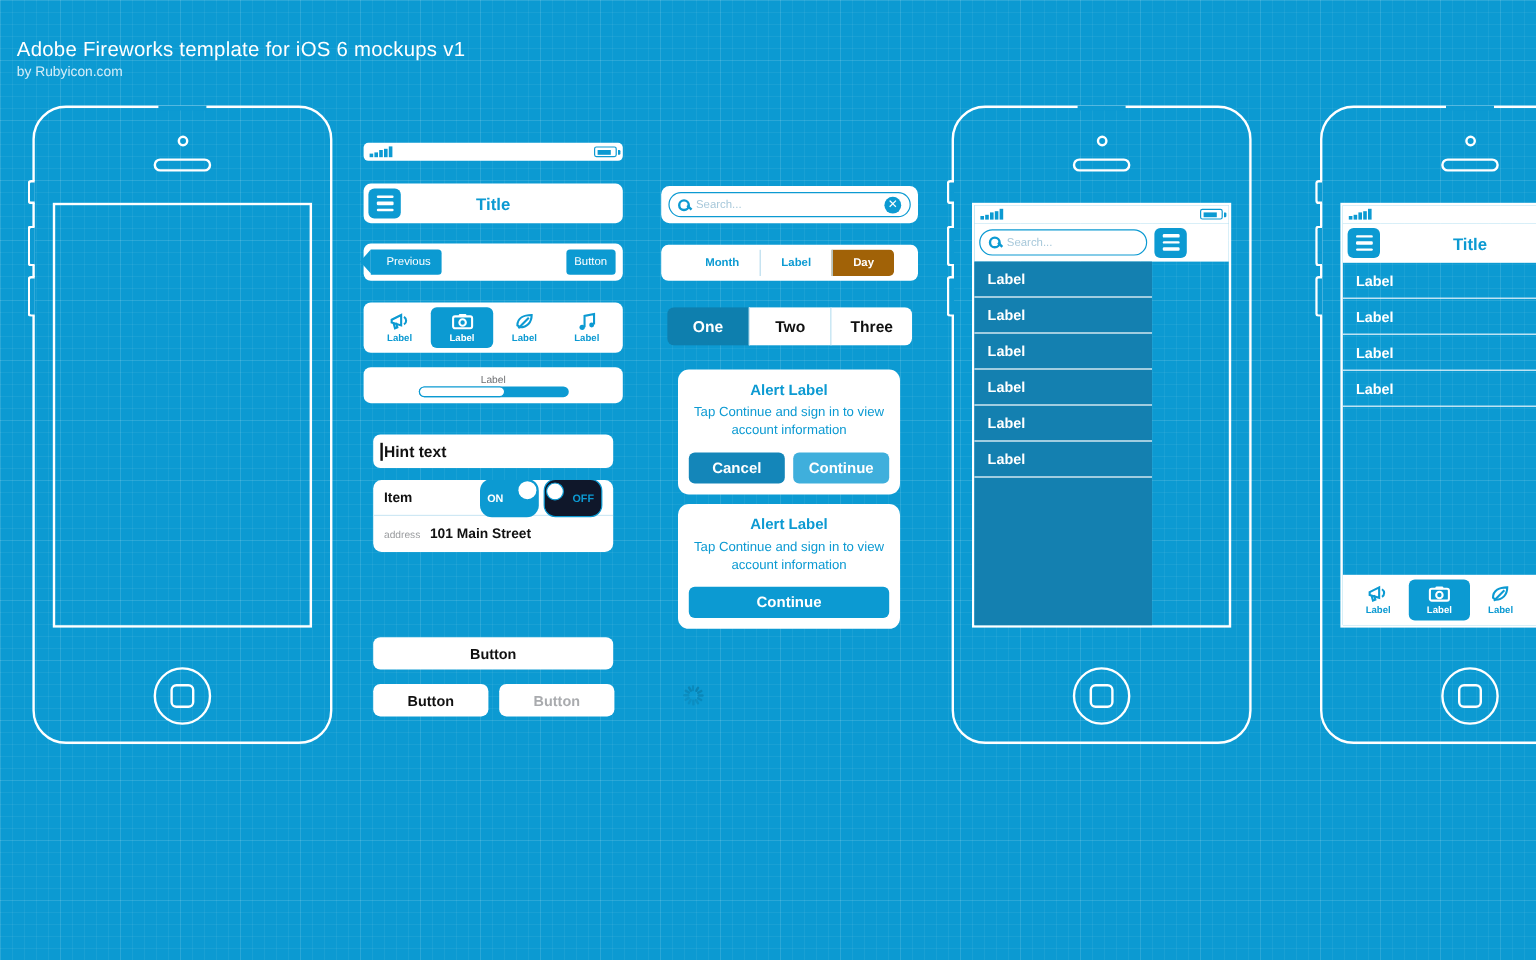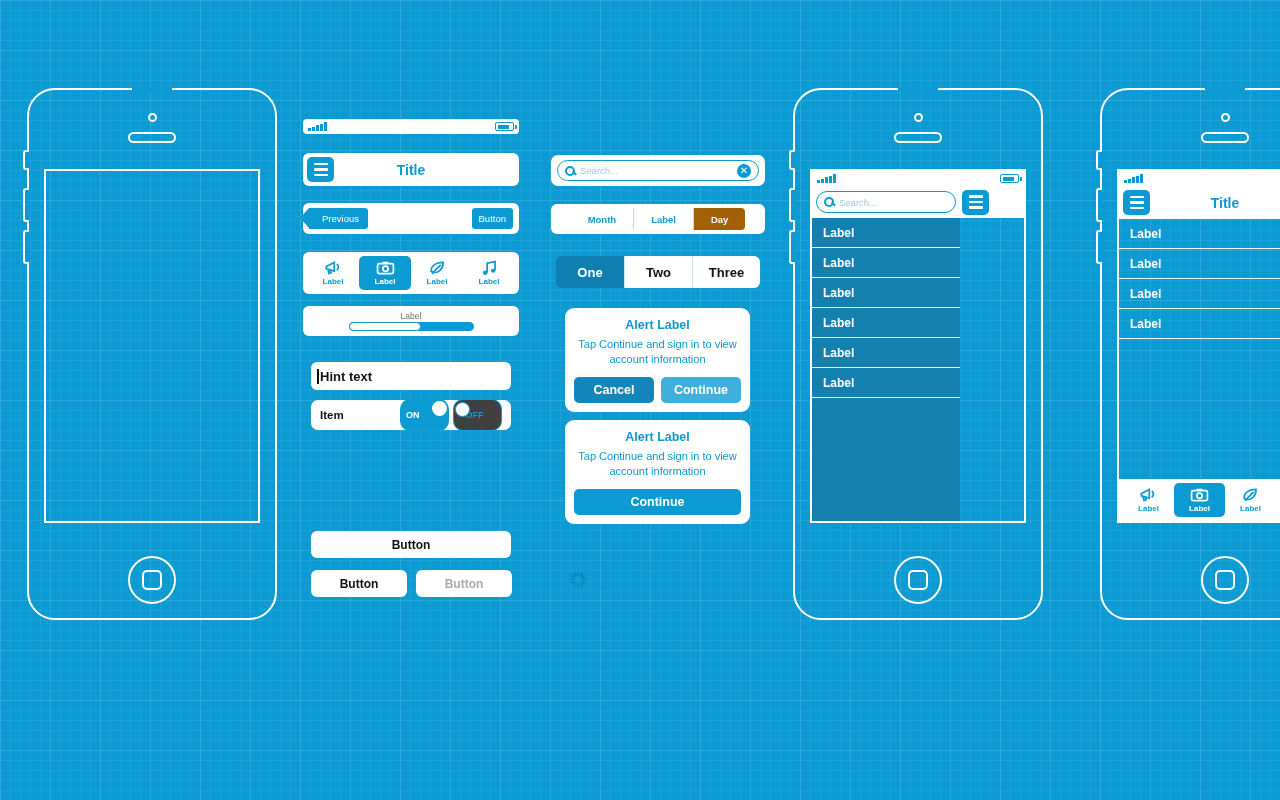--- a/index.html
+++ b/index.html
@@ -78,21 +78,21 @@
   .lrow .rt { margin-left:auto; display:flex; align-items:center; gap:4px; }
   .lrow .val { font-size:10.5px; color:#8b8d90; }
   .chev { color:#111; font-size:11px; font-weight:bold; }
   .check { color:#3b3d40; font-size:13px; }
   .addrlbl { font-size:8.5px; color:#9a9c9f; margin-right:8px; }
   .addrval { font-size:11.5px; font-weight:bold; color:#111; }
 
   .toggles { margin-left:auto; display:flex; gap:4px; }
   .tg { width:49px; height:32px; border-radius:10px; display:flex; align-items:center; position:relative; }
   .tg.on { background:#0c9ad2; justify-content:flex-start; padding-left:6px; }
-  .tg.off { background:#404040; border:1.5px solid #0c9ad2; justify-content:center; padding-right:6px; }
+  .tg.off { background:#0f172a; border:1.5px solid #0c9ad2; justify-content:flex-end; padding-right:6px; }
   .tg .tgl { font-size:9px; font-weight:bold; }
   .tg.on .tgl { color:#fff; }
   .tg.off .tgl { color:#0c9ad2; }
   .knob { position:absolute; width:15px; height:15px; border-radius:50%; background:#fff; top:2px; }
   .tg.on .knob { right:2px; }
   .tg.off .knob { left:1px; background:#fff; border:1.5px solid #0c9ad2; box-sizing:border-box; }
 
   .bigbtn { background:#fff; border-radius:6px; height:27px; display:flex; align-items:center; justify-content:center; font-size:12px; font-weight:bold; color:#111; }
   .bigbtn.disabled { color:#a9abae; }
 
@@ -132,20 +132,22 @@
   .drow .dt { color:#fff; font-size:12px; font-weight:bold; }
 
   
   .p5row { height:30px; border-bottom:1.5px solid #eaf6fc; display:flex; align-items:center; padding-left:11px; }
   .p5row .pt { color:#fff; font-size:12px; font-weight:bold; }
 </style>
 </head>
 <body>
 
 <div id="hdr">
+  <div class="t1">Adobe Fireworks template for iOS 6 mockups v1</div>
+  <div class="t2">by Rubyicon.com</div>
 </div>
 
 <div class="phone" style="left:27px; top:88px; width:250px; height:532px;">
   <div class="notch-top"></div>
   <div class="mute btn-side" style="top:60px;"></div>
   <div class="vol btn-side" style="top:98px;"></div>
   <div class="vol btn-side" style="top:140px;"></div>
   <div class="cam" style="top:23px;"></div>
   <div class="spk" style="top:42px;"></div>
   <div class="screen-outline" style="left:15px; top:79px; right:15px; bottom:95px;"></div>
@@ -234,20 +236,24 @@
     <div class="toggles">
       <div class="tg on">
         <div class="tgl">ON</div>
         <div class="knob"></div>
       </div>
       <div class="tg off">
         <div class="tgl">OFF</div>
         <div class="knob"></div>
       </div>
     </div>
+  </div>
+  <div class="lrow">
+    <div class="addrlbl">address</div>
+    <div class="addrval">101 Main Street</div>
   </div>
 </div>
 
 <div class="w bigbtn" style="left:311px; top:531px; width:200px;">Button</div>
 <div class="w bigbtn" style="left:311px; top:570px; width:96px;">Button</div>
 <div class="w bigbtn disabled" style="left:416px; top:570px; width:96px;">Button</div>
 
 <div class="w searchbar" style="left:551px; top:155px; width:214px;">
   <div class="searchinner">
     <div class="mag"></div>

